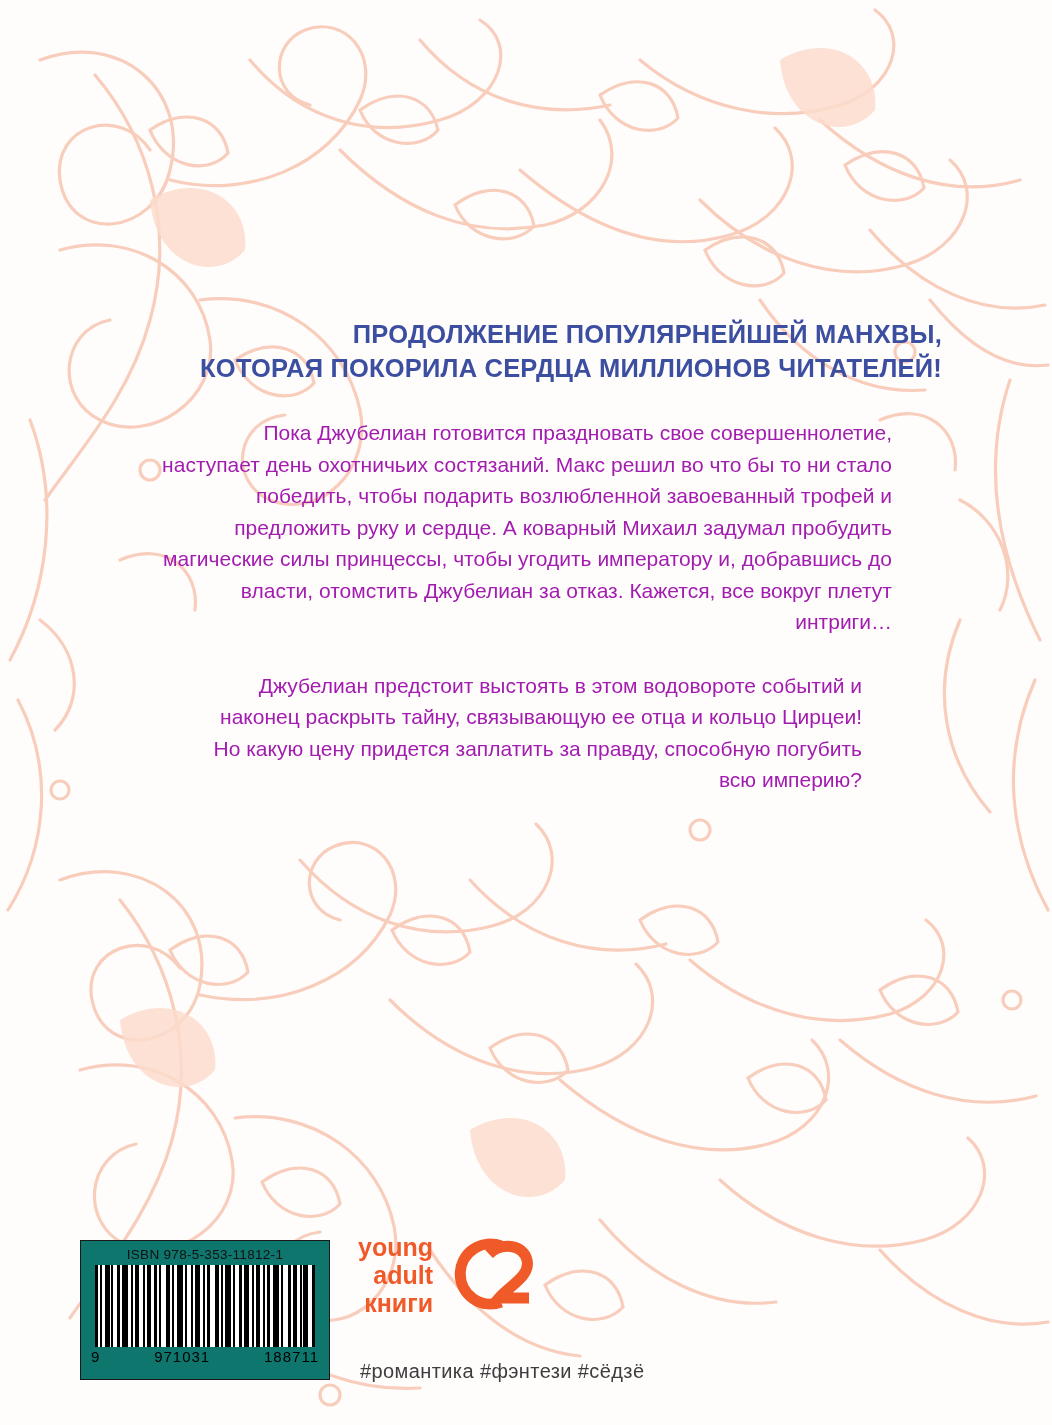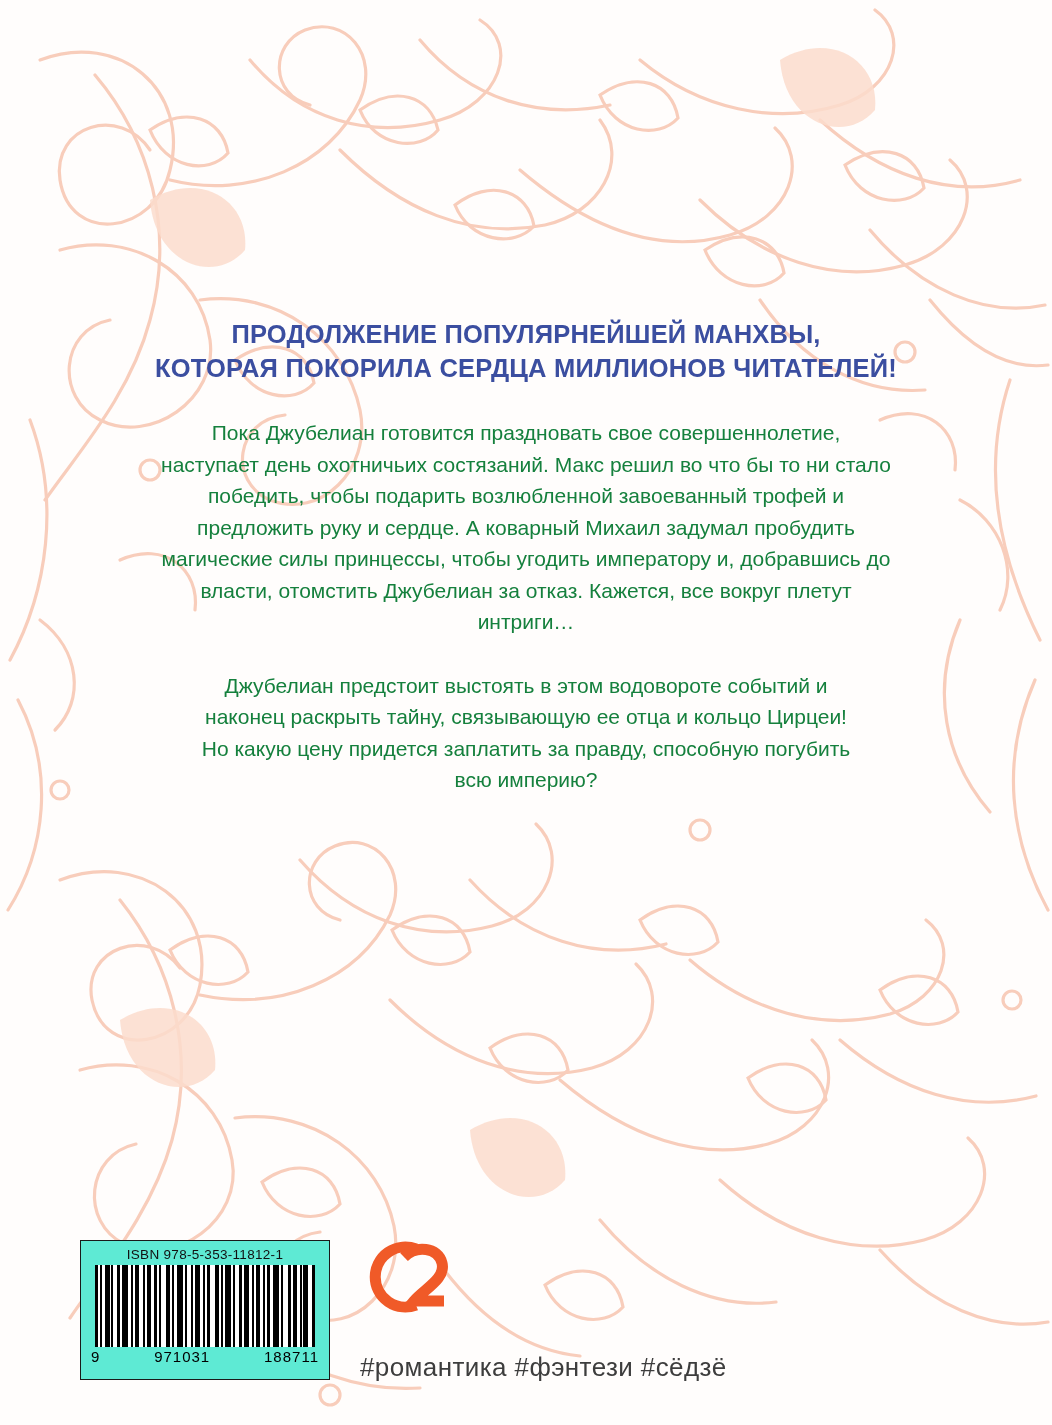--- a/index.html
+++ b/index.html
@@ -32,21 +32,21 @@
     top: 0;
     left: 0;
   }
   
   .text-block {
     position: absolute;
     left: 0;
     top: 318px;
     width: 1052px;
     z-index: 3;
-    text-align: center;
+    text-align: right;
   }
   .headline {
     font-size: 25.5px;
     font-weight: bold;
     letter-spacing: 0.2px;
     line-height: 1.32;
     color: #3b4ea0;
     padding: 0 110px;
     text-transform: uppercase;
   }
@@ -56,35 +56,35 @@
     line-height: 1.42;
     color: #4a4a4a;
     padding: 0 150px;
     text-transform: uppercase;
     letter-spacing: 0.1px;
   }
   .para {
     margin-top: 32px;
     font-size: 21px;
     line-height: 1.5;
-    color: #15803d;
+    color: #a21caf;
     padding: 0 160px;
   }
   .para.second {
     padding: 0 190px;
   }
   
   .barcode-box {
     position: absolute;
     left: 80px;
     bottom: 45px;
     width: 250px;
     height: 140px;
     border: 1.5px solid #1a1a1a;
-    background: #5eead4;
+    background: #0f766e;
     z-index: 4;
     box-sizing: border-box;
     padding: 6px 8px 4px 8px;
   }
   .isbn-text {
     font-family: "Liberation Sans", sans-serif;
     font-size: 13.5px;
     color: #111;
     text-align: center;
     letter-spacing: 0.3px;
@@ -132,21 +132,21 @@
   .logo-mark {
     position: relative;
     width: 92px;
     height: 78px;
   }
   .hashtags {
     position: absolute;
     left: 360px;
     bottom: 42px;
     z-index: 4;
-    font-size: 26px;
+    font-size: 20px;
     color: #3d3d3d;
     letter-spacing: 0.4px;
   }
 </style>
 </head>
 <body>
 
 <div class="cover">
 
   <div class="ornament-layer">
@@ -315,20 +315,25 @@
       <i style="width:3px"></i>
     </div>
     <div class="barcode-digits">
       <span>9</span>
       <span>971031</span>
       <span>188711</span>
     </div>
   </div>
 
   <div class="logo-area">
+    <div class="logo-words">
+      <div>young</div>
+      <div>adult</div>
+      <div>книги</div>
+    </div>
     <div class="logo-mark">
       <svg width="92" height="78" viewBox="0 0 92 78" xmlns="http://www.w3.org/2000/svg">
         <path d="M58 10 A30 30 0 1 0 58 66" fill="none" stroke="#f05a28" stroke-width="11" stroke-linecap="butt"></path>
         <path d="M46 18 C 58 6, 80 8, 84 24 C 88 40, 66 50, 56 62 L 86 62" fill="none" stroke="#f05a28" stroke-width="11" stroke-linecap="butt" stroke-linejoin="miter"></path>
       </svg>
     </div>
   </div>
 
   <div class="hashtags">#романтика #фэнтези #сёдзё</div>
 

